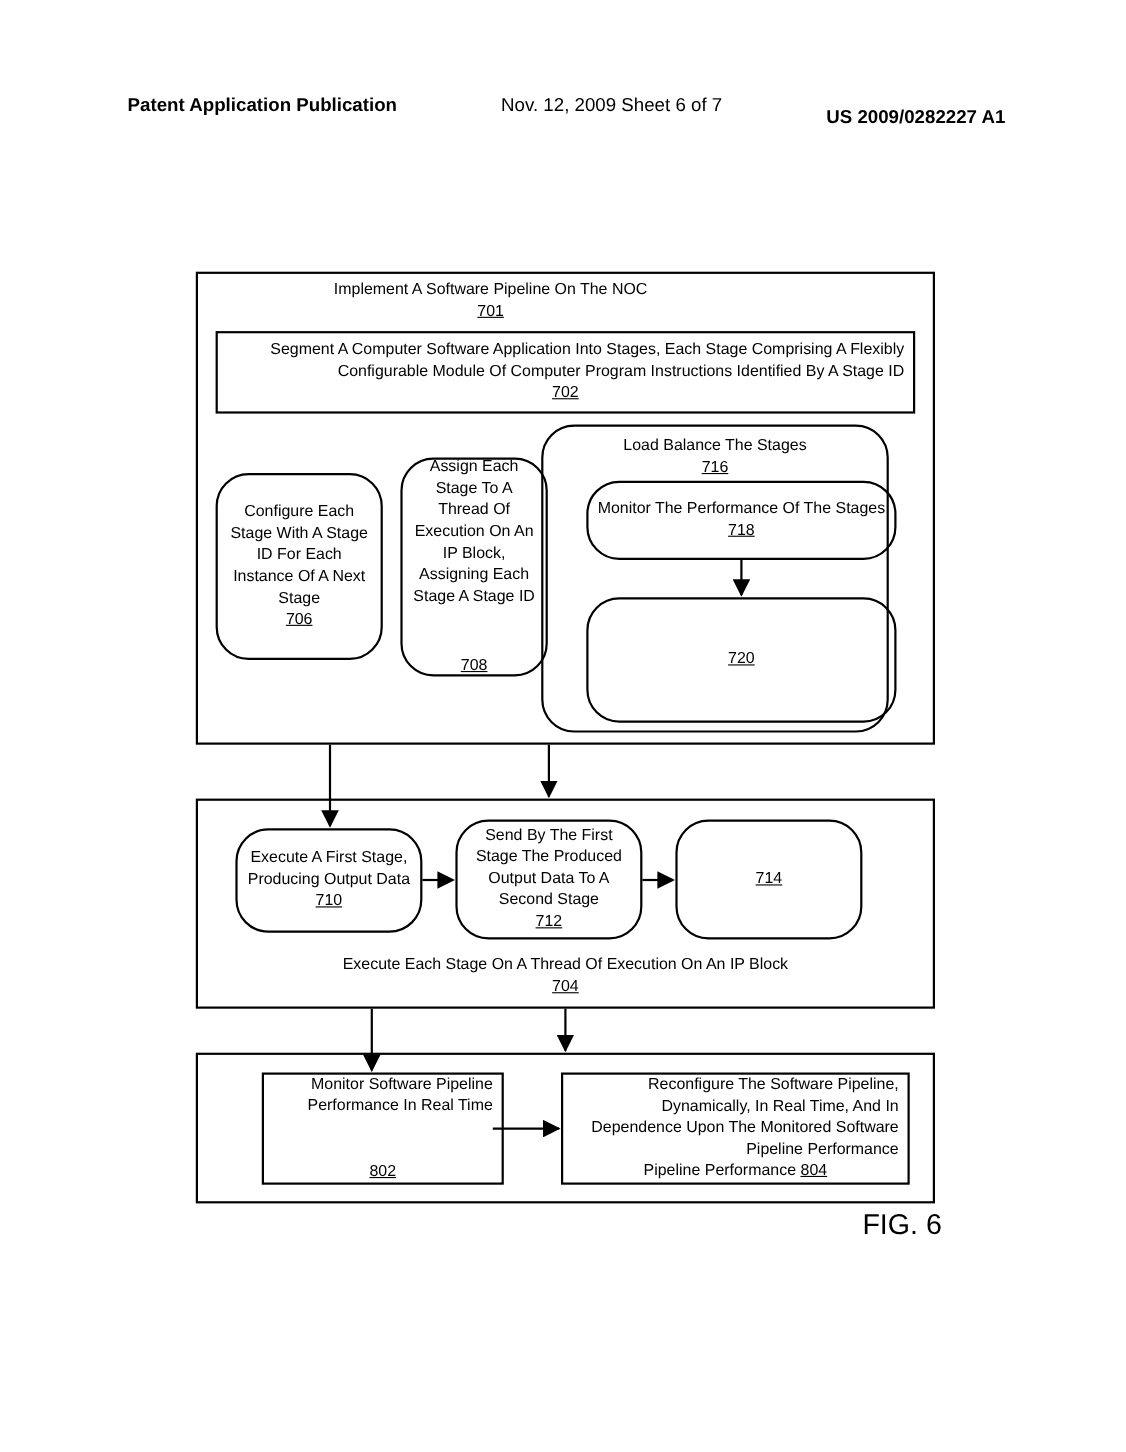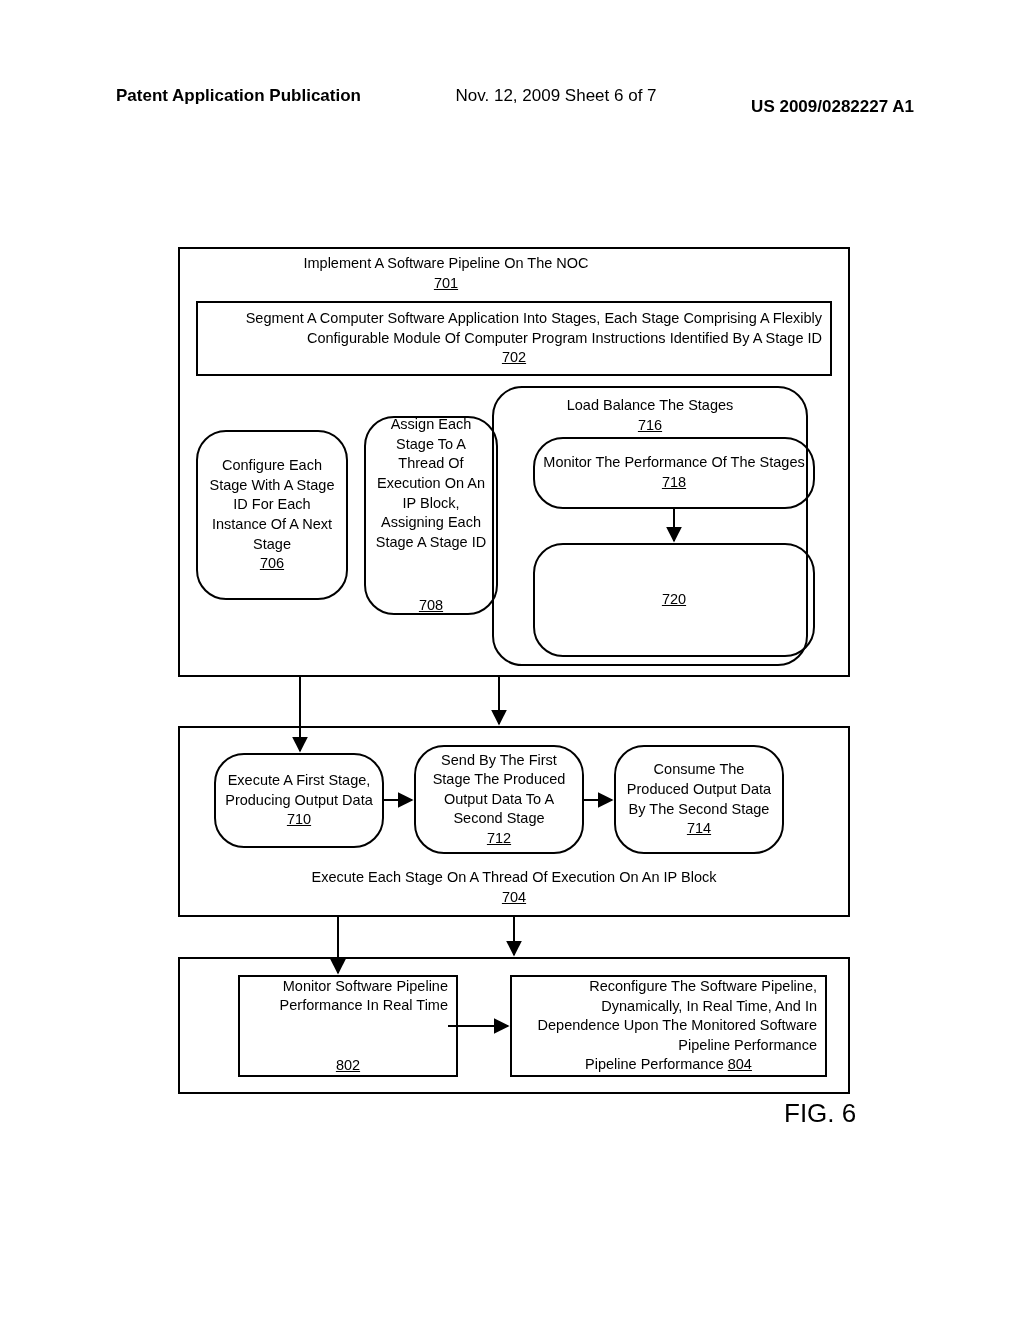--- a/index.html
+++ b/index.html
@@ -144,21 +144,20 @@
     <span>Execute A First Stage, Producing Output Data</span>
     <span class="ref">710</span>
   </div>
 
   <div class="rbox" style="left:414px; top:745px; width:170px; height:109px;">
     <span>Send By The First Stage The Produced Output Data To A Second Stage</span>
     <span class="ref">712</span>
   </div>
 
   <div class="rbox" style="left:614px; top:745px; width:170px; height:109px;">
-    <span>Consume The Produced Output Data By The Second Stage</span>
     <span class="ref">714</span>
   </div>
 
   <div class="label" style="left:178px; top:868px; width:672px;">
     <span>Execute Each Stage On A Thread Of Execution On An IP Block</span><br>
     <span class="ref">704</span>
   </div>
 
   <div class="bottom-frame"></div>
 

